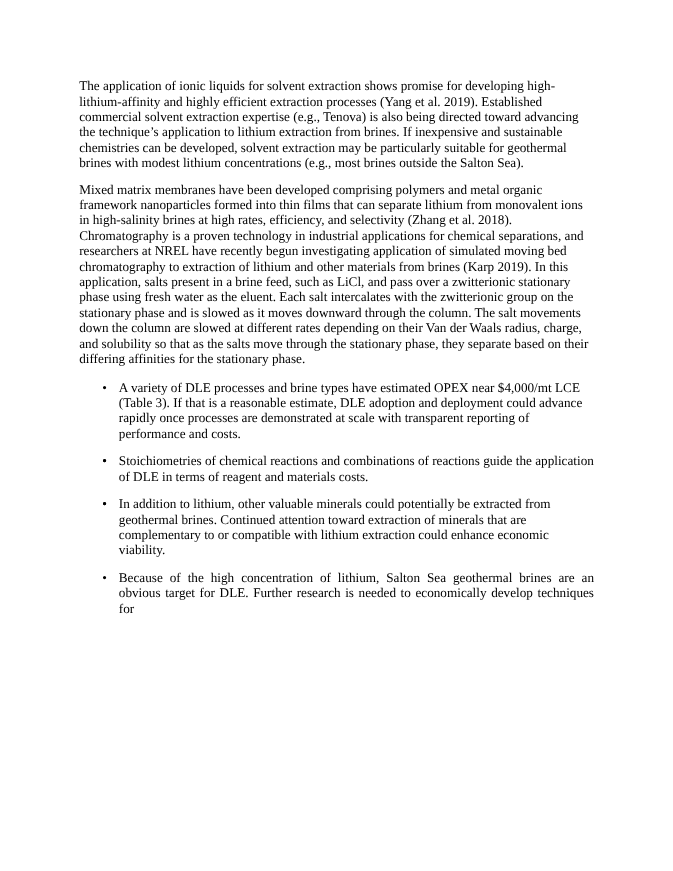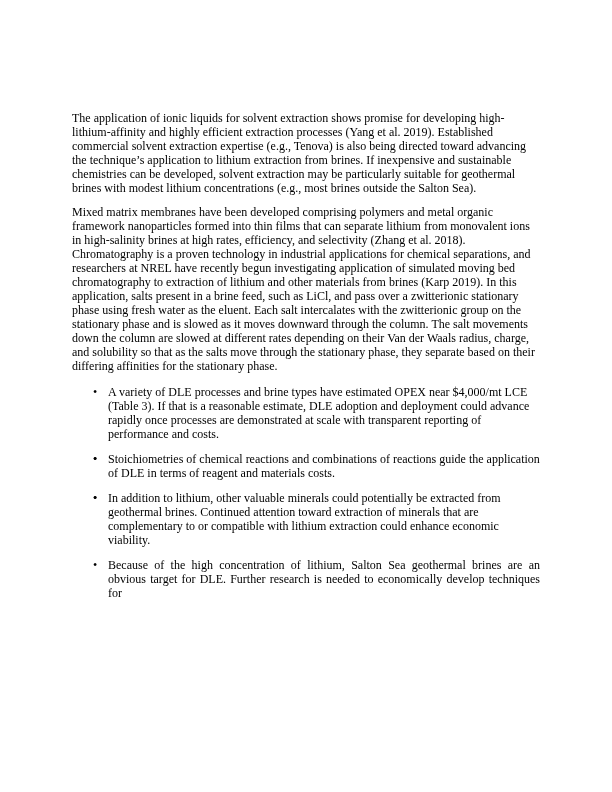--- a/index.html
+++ b/index.html
@@ -8,21 +8,20 @@
     background: #ffffff;
   }
   .page {
     position: relative;
     width: 612px;
     height: 580px;
     background: #ffffff;
     overflow: hidden;
     font-family: "Liberation Serif", "DejaVu Serif", serif;
     color: #000000;
-    margin-top: 40px;
   }
   .content {
     position: absolute;
     top: 71px;
     left: 72px;
     width: 468px;
     font-size: 12px;
     line-height: 14px;
     text-align: left;
   }

